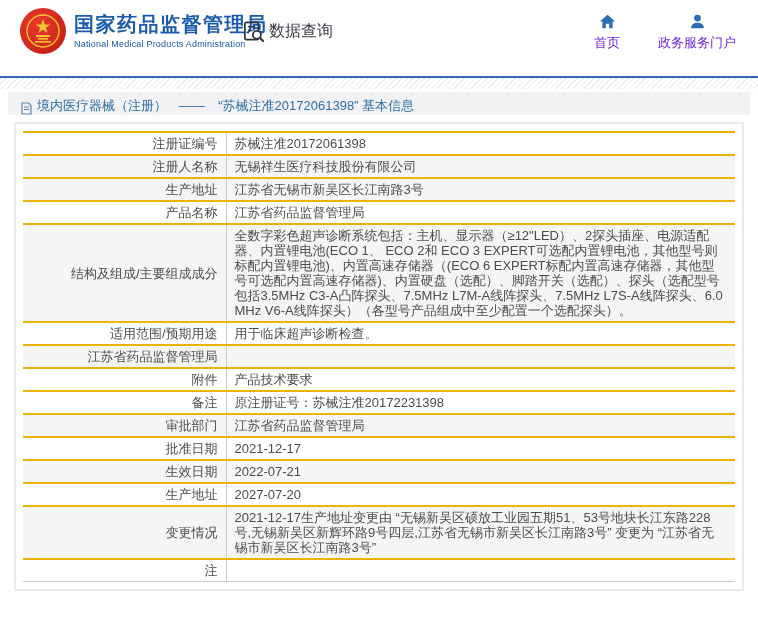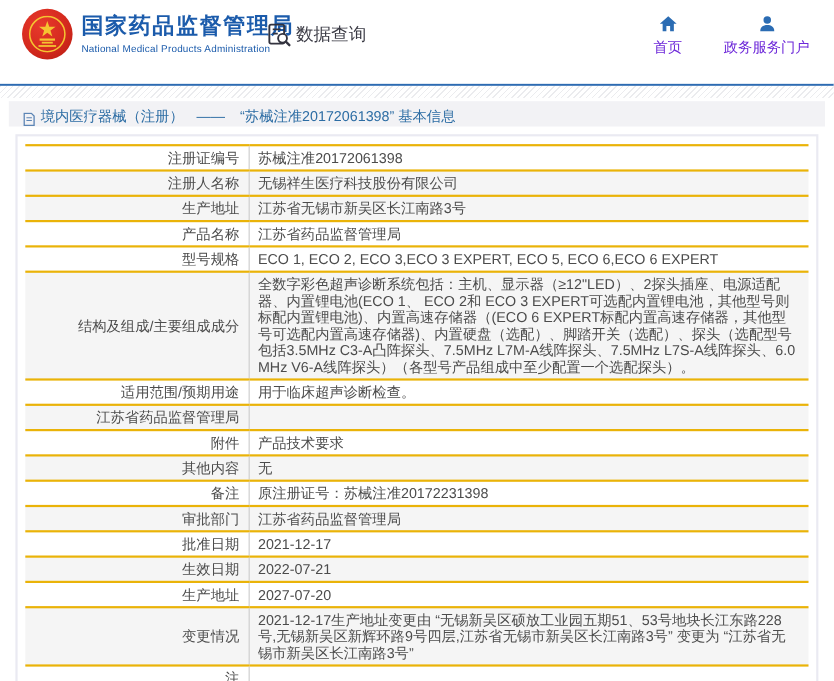--- a/index.html
+++ b/index.html
@@ -116,43 +116,35 @@
           <td class="value">无锡祥生医疗科技股份有限公司</td>
         </tr>
         <tr class="shaded">
           <td class="label">生产地址</td>
           <td class="value">江苏省无锡市新吴区长江南路3号</td>
         </tr>
         <tr>
           <td class="label">产品名称</td>
           <td class="value">江苏省药品监督管理局</td>
         </tr>
-        <tr>
-          <td class="label">型号规格</td>
-          <td class="value">ECO 1, ECO 2, ECO 3,ECO 3 EXPERT, ECO 5, ECO 6,ECO 6 EXPERT</td>
-        </tr>
         <tr class="shaded">
           <td class="label">结构及组成/主要组成成分</td>
           <td class="value">全数字彩色超声诊断系统包括：主机、显示器（≥12"LED）、2探头插座、电源适配器、内置锂电池(ECO 1、 ECO 2和 ECO 3 EXPERT可选配内置锂电池，其他型号则标配内置锂电池)、内置高速存储器（(ECO 6 EXPERT标配内置高速存储器，其他型号可选配内置高速存储器)、内置硬盘（选配）、脚踏开关（选配）、探头（选配型号包括3.5MHz C3-A凸阵探头、7.5MHz L7M-A线阵探头、7.5MHz L7S-A线阵探头、6.0MHz V6-A线阵探头）（各型号产品组成中至少配置一个选配探头）。</td>
         </tr>
         <tr>
           <td class="label">适用范围/预期用途</td>
           <td class="value">用于临床超声诊断检查。</td>
         </tr>
         <tr class="shaded">
           <td class="label">江苏省药品监督管理局</td>
           <td class="value"></td>
         </tr>
         <tr>
           <td class="label">附件</td>
           <td class="value">产品技术要求</td>
-        </tr>
-        <tr class="shaded">
-          <td class="label">其他内容</td>
-          <td class="value">无</td>
         </tr>
         <tr>
           <td class="label">备注</td>
           <td class="value">原注册证号：苏械注准20172231398</td>
         </tr>
         <tr class="shaded">
           <td class="label">审批部门</td>
           <td class="value">江苏省药品监督管理局</td>
         </tr>
         <tr>

